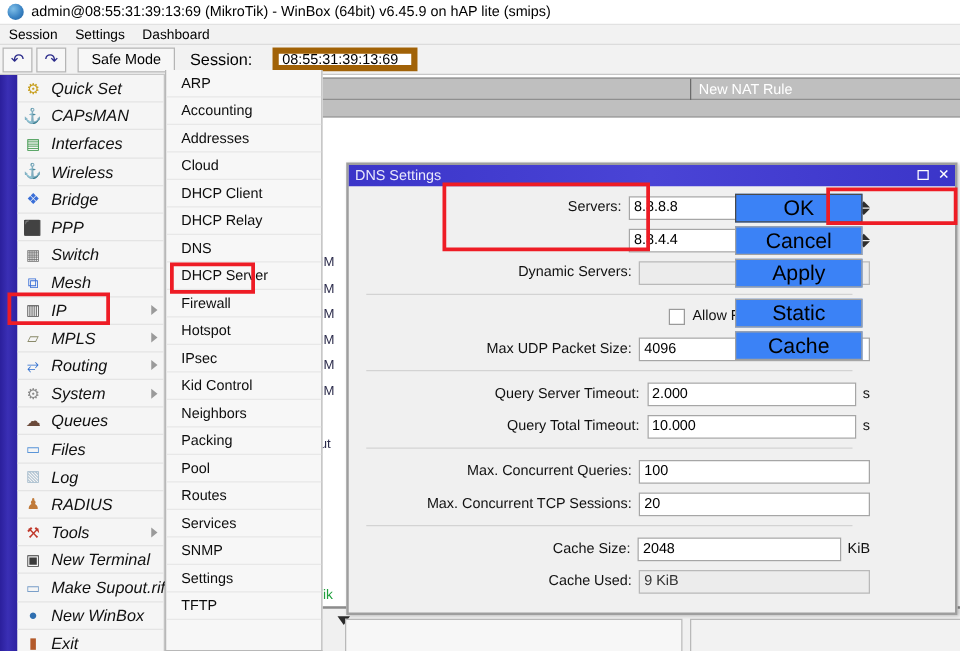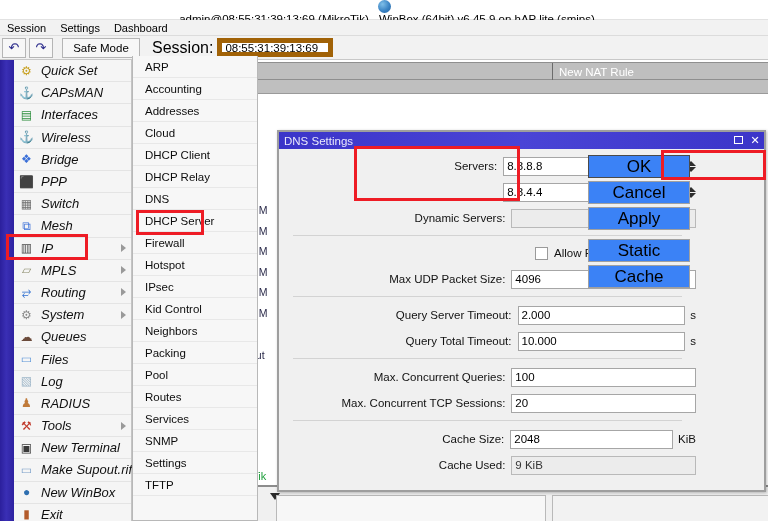--- a/index.html
+++ b/index.html
@@ -19,21 +19,20 @@
     overflow: hidden;
   }
 
   
   .titlebar {
     position: absolute; left: 0; top: 0; width: 768px; height: 20px;
     background: #ffffff;
     display: flex; align-items: center;
     padding-left: 6px;
     border-bottom: 1px solid #e2e2e2;
-    flex-direction: column;
   }
   .tb-icon {
     width: 13px; height: 13px; border-radius: 50%;
     background: radial-gradient(circle at 35% 32%, #7fbfe8 0%, #3b84c4 55%, #1e5f9e 100%);
     margin-right: 6px; flex: none;
   }
   .tb-text { font-size: 11.5px; color: #000; white-space: nowrap; }
 
   
   .menubar {
@@ -59,21 +58,21 @@
     display: flex; align-items: center; justify-content: center;
     color: #2a2a8a; font-size: 13px; line-height: 1;
   }
   .safemode {
     height: 20px; min-width: 78px;
     border: 1px solid #b5b5b5; background: #f7f7f7;
     display: flex; align-items: center; justify-content: center;
     margin-left: 6px; margin-right: 12px;
     font-size: 11.5px; color: #000;
   }
-  .session-lbl { font-size: 16px; color: #000; margin-right: 4px; }
+  .session-lbl { font-size: 13px; color: #000; margin-right: 16px; }
   .session-val {
     height: 19px; min-width: 116px;
     border: 5px solid #a16207; background: #ffffff;
     display: flex; align-items: center;
     padding: 0 3px; font-size: 11.5px; color: #000;
   }
 
   
   .bluestrip {
     position: absolute; left: 0; top: 60px; width: 14px; height: 461px;

